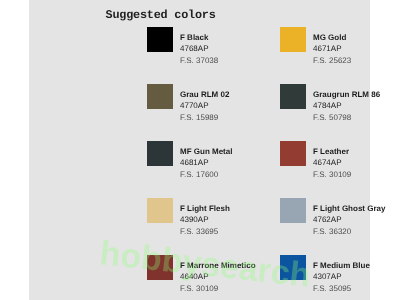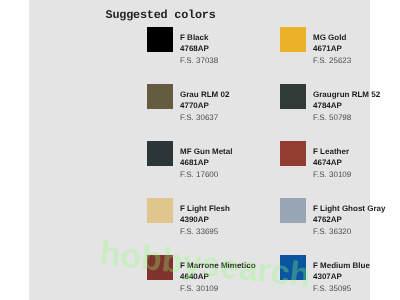--- a/index.html
+++ b/index.html
@@ -62,21 +62,21 @@
 
   .txt {
     position: absolute;
     font-family: "Liberation Sans", sans-serif;
     font-size: 8px;
     white-space: nowrap;
     line-height: 1;
     filter: opacity(1);          
   }
   .txt.name { font-weight: bold;   color: #1c1c1c; }
-  .txt.code { font-weight: bold;   color: #1c1c1c; }
+  .txt.code { font-weight: normal;   color: #1c1c1c; }
   .txt.fs   { font-weight: normal; color: #4d4d4d; }
 
   #watermark {
     position: absolute;
     left: 100px;
     top: 236px;
     transform: rotate(6.2deg);
     transform-origin: 0 50%;
     font-family: "Liberation Sans", sans-serif;
     font-size: 34px;
@@ -107,25 +107,25 @@
       <div class="color-row">
         <div class="swatch" style="left:232px;top:26.6px;background:#ebb127"></div>
         <div class="txt name" style="left:265px;top:33.6px">MG Gold</div>
         <div class="txt code" style="left:265px;top:44.6px">4671AP</div>
         <div class="txt fs" style="left:265px;top:56.6px">F.S. 25623</div>
       </div>
       <div class="color-row">
         <div class="swatch" style="left:99px;top:83.6px;background:#645b40"></div>
         <div class="txt name" style="left:132px;top:90.6px">Grau RLM 02</div>
         <div class="txt code" style="left:132px;top:101.6px">4770AP</div>
-        <div class="txt fs" style="left:132px;top:113.6px">F.S. 30637</div>
+        <div class="txt fs" style="left:132px;top:113.6px">F.S. 15989</div>
       </div>
       <div class="color-row">
         <div class="swatch" style="left:232px;top:83.6px;background:#303a38"></div>
-        <div class="txt name" style="left:265px;top:90.6px">Graugrun RLM 52</div>
+        <div class="txt name" style="left:265px;top:90.6px">Graugrun RLM 86</div>
         <div class="txt code" style="left:265px;top:101.6px">4784AP</div>
         <div class="txt fs" style="left:265px;top:113.6px">F.S. 50798</div>
       </div>
       <div class="color-row">
         <div class="swatch" style="left:99px;top:140.6px;background:#2c3537"></div>
         <div class="txt name" style="left:132px;top:147.6px">MF Gun Metal</div>
         <div class="txt code" style="left:132px;top:158.6px">4681AP</div>
         <div class="txt fs" style="left:132px;top:170.6px">F.S. 17600</div>
       </div>
       <div class="color-row">

